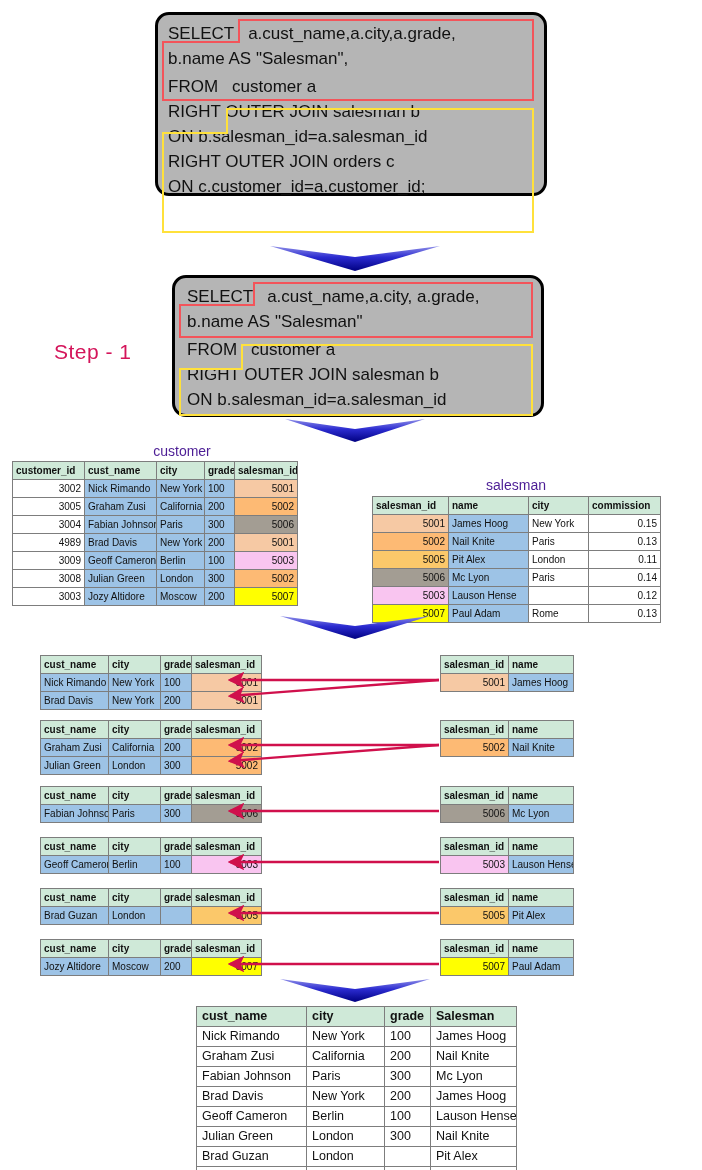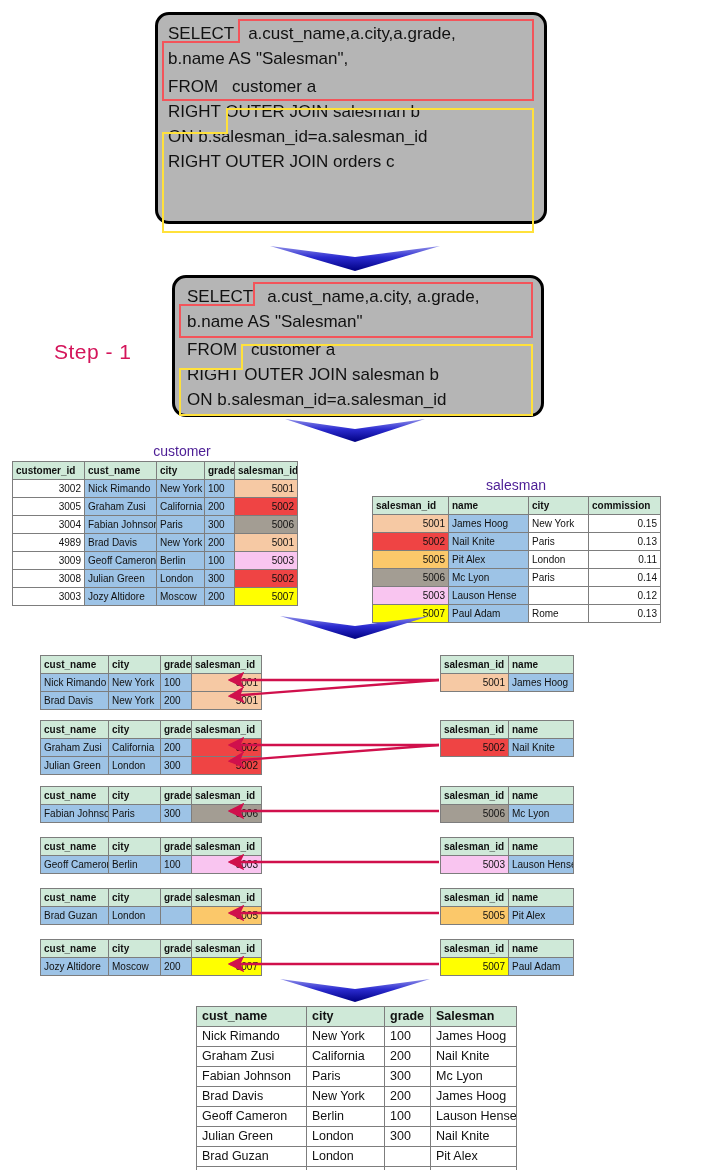--- a/index.html
+++ b/index.html
@@ -80,57 +80,60 @@
   table.grid th{
     background:#cfe9d8;
     font-weight:bold;
     text-align:left;
   }
   td.num{text-align:right;}
   td.txt{text-align:left;}
   .c-white{background:#ffffff;}
   .c-blue{background:#9dc3e6;}
   .c-peach{background:#f6c9a4;}
-  .c-green{background:#ef4444;}
+  .c-green{background:#fdba74;}
   .c-gray{background:#a39d93;}
   .c-pink{background:#f9c5f0;}
   .c-orange{background:#fbc86a;}
   .c-yellow{background:#ffff00;}
 
   
   table.result{font-size:12.5px;}
   table.result th,table.result td{height:17px;line-height:15px;padding:1px 5px;}
   table.result td{background:#ffffff;}
 
   
   .arrows{position:absolute;left:0;top:0;width:702px;height:1170px;pointer-events:none;}
 </style>
 </head>
 <body>
 
 <div class="stage">
 
-  <div class="sqlbox" id="sqlbox-full" style="left:155px;top:12px;width:392px;height:212px;">
+  <div class="sqlbox" id="sqlbox-full" style="left:155px;top:12px;width:392px;height:184px;">
     <div class="sqlline" style="padding-left:2px;">
       <span class="kw">SELECT</span><span style="display:inline-block;width:14px;"></span><span>a.cust_name,a.city,a.grade,</span>
     </div>
     <div class="sqlline" style="padding-left:2px;">
       <span>b.name AS "Salesman",</span>
     </div>
     <div class="sqlline" style="padding-left:2px;padding-top:7px;">
       <span class="kw">FROM</span><span style="display:inline-block;width:14px;"></span><span>customer a</span>
     </div>
     <div class="sqlline" style="padding-left:2px;">
       <span>RIGHT OUTER JOIN salesman b</span>
     </div>
     <div class="sqlline" style="padding-left:2px;">
       <span>ON b.salesman_id=a.salesman_id</span>
     </div>
     <div class="sqlline" style="padding-left:2px;">
       <span>RIGHT OUTER JOIN orders c</span>
+    </div>
+    <div class="sqlline" style="padding-left:2px;">
+      <span>ON c.customer_id=a.customer_id;</span>
     </div>
 
     <div class="outline red" style="left:80px;top:4px;width:296px;height:24px;border-bottom:none;"></div>
     <div class="outline red" style="left:4px;top:26px;width:372px;height:60px;border-top:none;"></div>
     <div class="outline red" style="left:4px;top:26px;width:78px;height:2px;background:#f3545a;border:none;"></div>
 
     <div class="outline yel" style="left:68px;top:93px;width:308px;height:26px;border-bottom:none;"></div>
     <div class="outline yel" style="left:4px;top:117px;width:372px;height:101px;border-top:none;"></div>
     <div class="outline yel" style="left:4px;top:117px;width:66px;height:2px;background:#ffe13b;border:none;"></div>
   </div>

